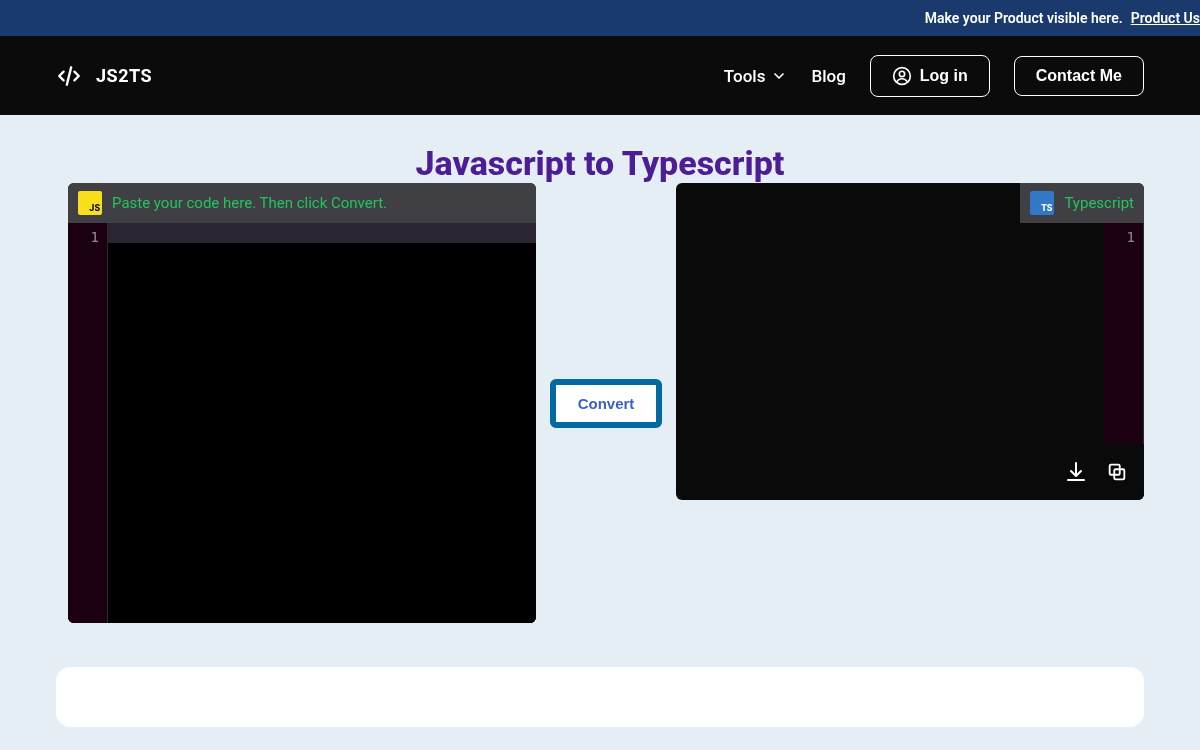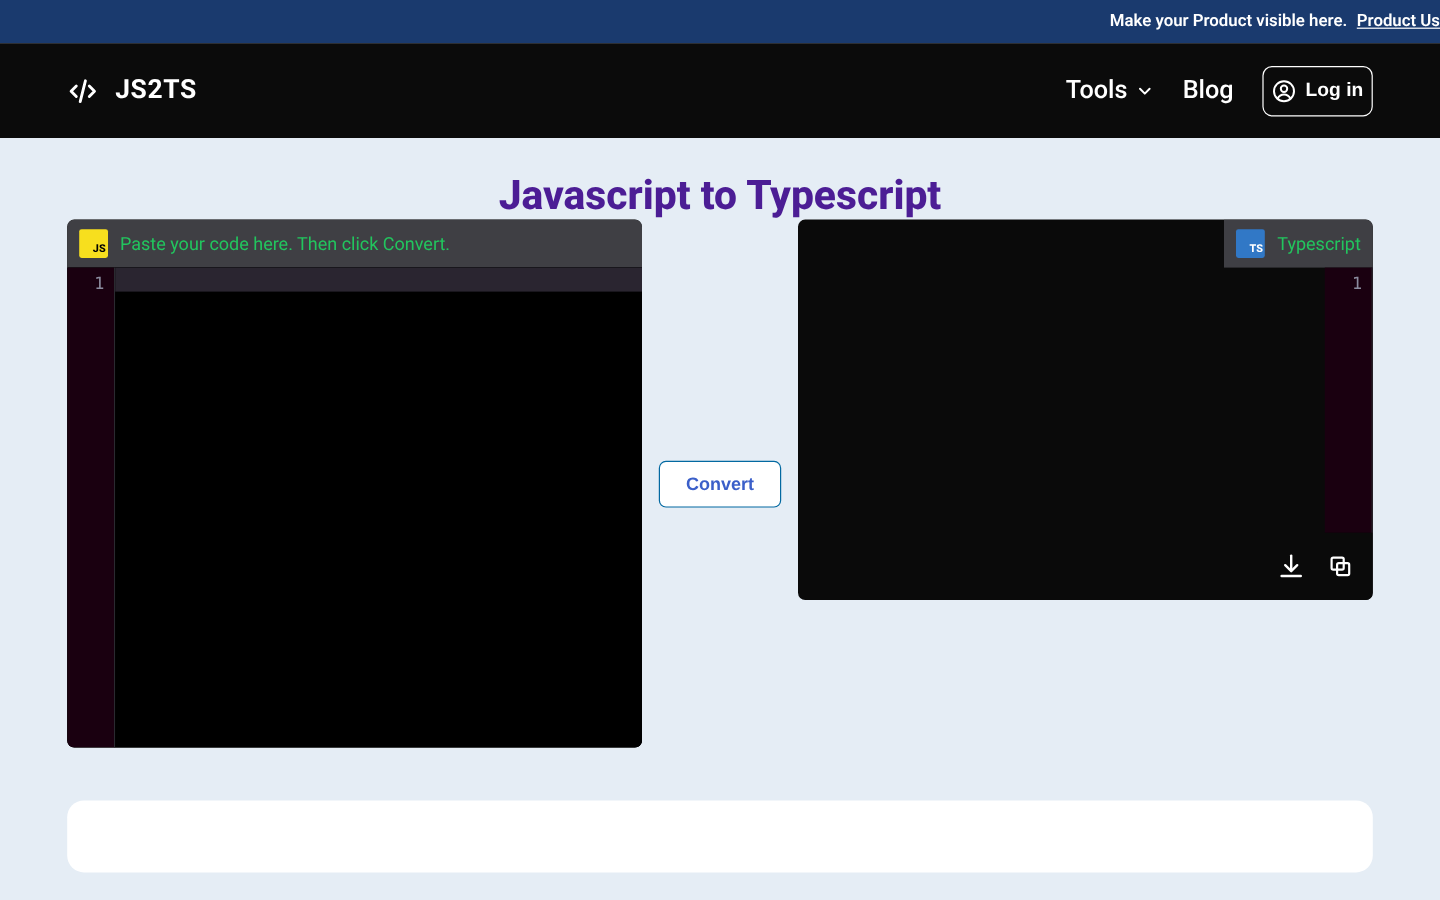--- a/index.html
+++ b/index.html
@@ -24,37 +24,37 @@
 .banner a { color: #fff; text-decoration: underline; margin-left: 8px; }
 .navbar {
   background: #0b0b0b;
   height: 79px;
   display: flex;
   align-items: center;
   padding: 0 56px;
 }
 .logo-wrap { display: flex; align-items: center; gap: 14px; }
 .logo-icon { width: 26px; height: 26px; color: #fff; }
-.logo-text { color: #fff; font-weight: 700; font-size: 22px; letter-spacing: 0.5px; }
+.logo-text { color: #fff; font-weight: 700; font-size: 18px; letter-spacing: 0.5px; }
 .nav-spacer { flex: 1; }
 .nav-items { display: flex; align-items: center; gap: 24px; }
-.nav-link { color: #fff; font-size: 21px; font-weight: 500; display: flex; align-items: center; gap: 6px; cursor: pointer; }
+.nav-link { color: #fff; font-size: 17px; font-weight: 500; display: flex; align-items: center; gap: 6px; cursor: pointer; }
 .btn-outline {
   border: 1px solid #fff; color: #fff; background: transparent;
-  padding: 10px 7px; border-radius: 8px; font-size: 16px; font-weight: 600;
+  padding: 10px 21px; border-radius: 8px; font-size: 16px; font-weight: 600;
   display: flex; align-items: center; gap: 8px; cursor: pointer;
 }
 .main { padding: 20px 56px 0; }
 h1 { text-align: center; font-size: 34px; font-weight: 800; color: #4c1d95; margin-top: 8px; }
 .subtitle { text-align: center; font-size: 20px; color: #64748b; margin-top: 10px; margin-bottom: 26px; }
-.editors-row { display: flex; gap: 14px; align-items: flex-start; }
+.editors-row { display: flex; gap: 14px; align-items: flex-start; margin-left: 12px; }
 .editor-col { flex: 1; }
 .convert-col { flex: 0 0 auto; display: flex; align-items: center; justify-content: center; height: 440px; }
 .convert-btn {
-  border: 1px solid #0369a1; color: #3b5fc9; background: #fff;
+  border: 6px solid #0369a1; color: #3b5fc9; background: #fff;
   padding: 10px 22px; border-radius: 6px; font-size: 15px; font-weight: 600; cursor: pointer;
 }
 .editor {
   background: #0a0a0a; border-radius: 6px; overflow: hidden;
   height: 440px; display: flex; flex-direction: column;
 }
 .editor-header {
   background: #3f3f44; height: 40px; display: flex; align-items: center;
   padding: 0 10px; gap: 10px;
 }
@@ -132,20 +132,23 @@
     <button class="btn-outline">
       <span>
         <svg viewBox="0 0 24 24" width="20" height="20" fill="none" stroke="currentColor" stroke-width="2" stroke-linecap="round" stroke-linejoin="round">
           <circle cx="12" cy="12" r="10"></circle>
           <circle cx="12" cy="9.5" r="3.2"></circle>
           <path d="M5.5 19.5c1.5-3 4-4.2 6.5-4.2s5 1.2 6.5 4.2"></path>
         </svg>
       </span>
       <span>Log in</span>
     </button>
+    <button class="btn-outline">
+      <span>Contact Me</span>
+    </button>
   </div>
 </div>
 
 <div class="main">
   <h1>Javascript to Typescript</h1>
 
   <div class="editors-row">
 
     <div class="editor-col">
       <div class="editor">

